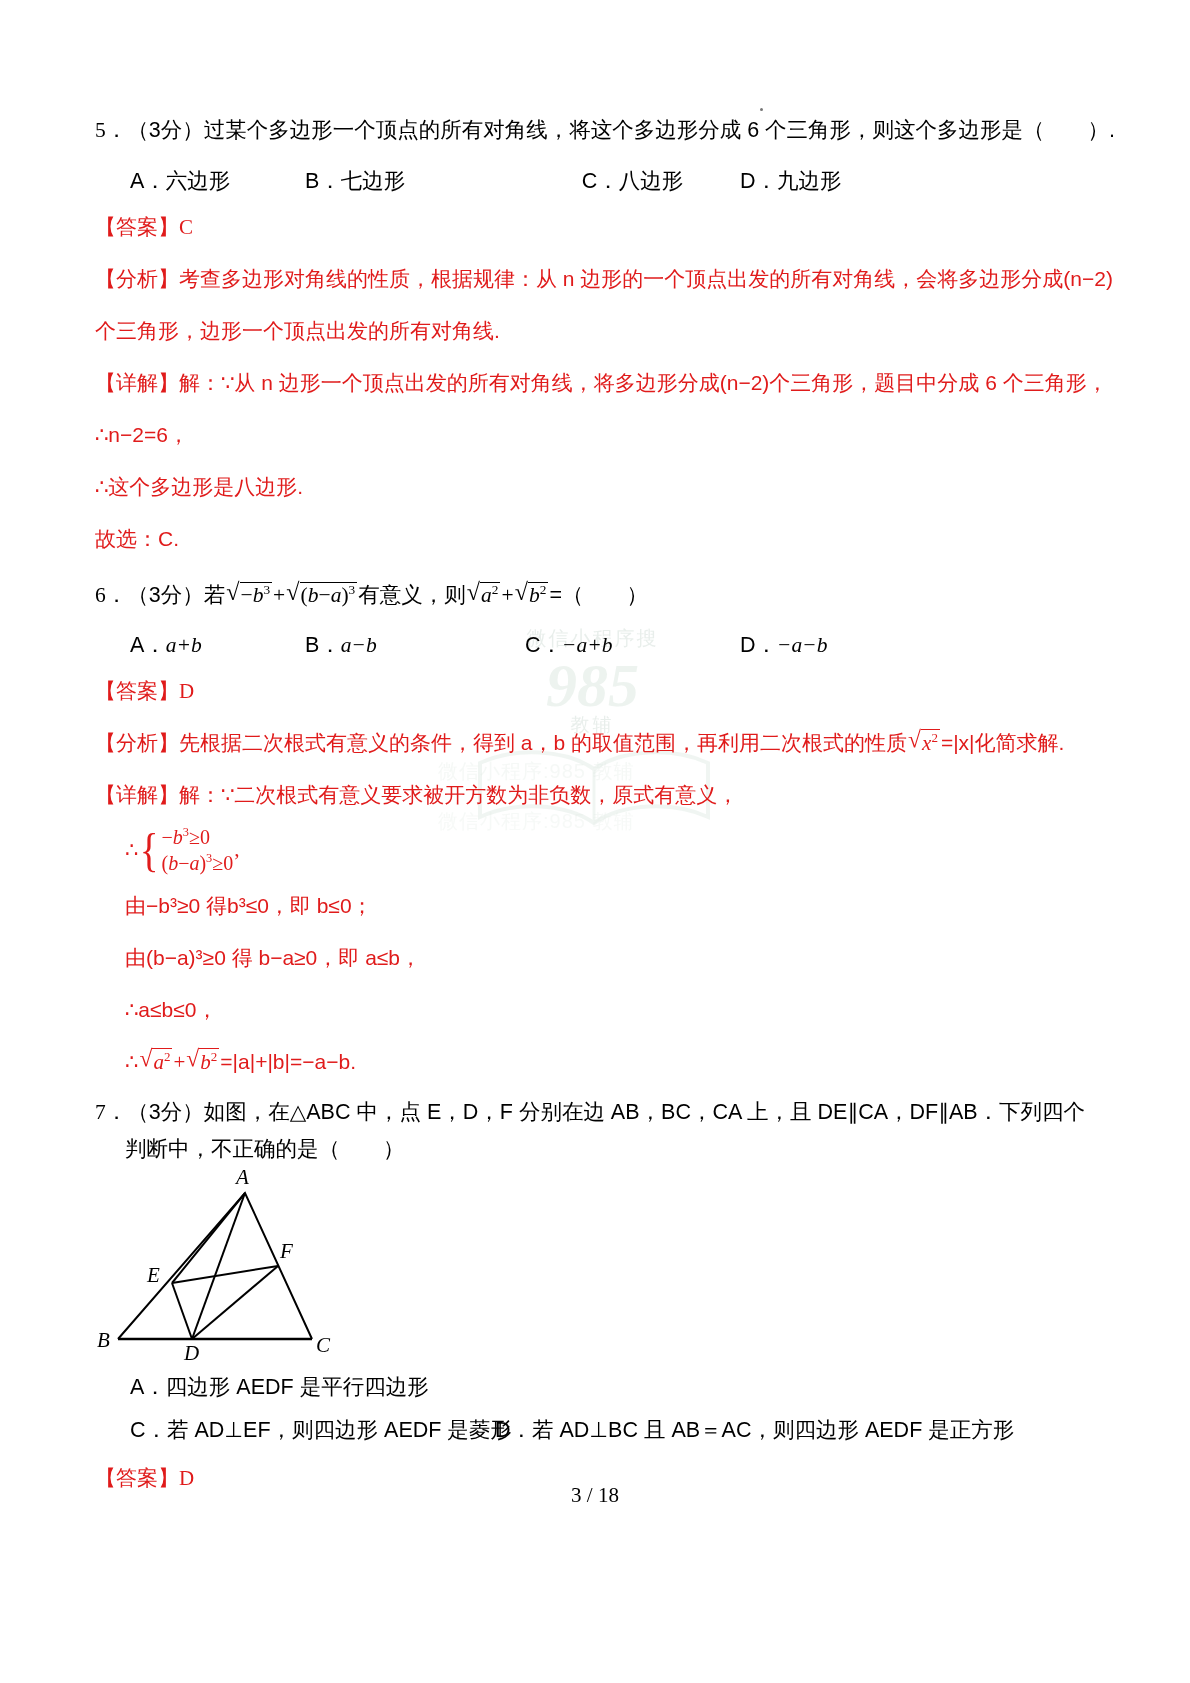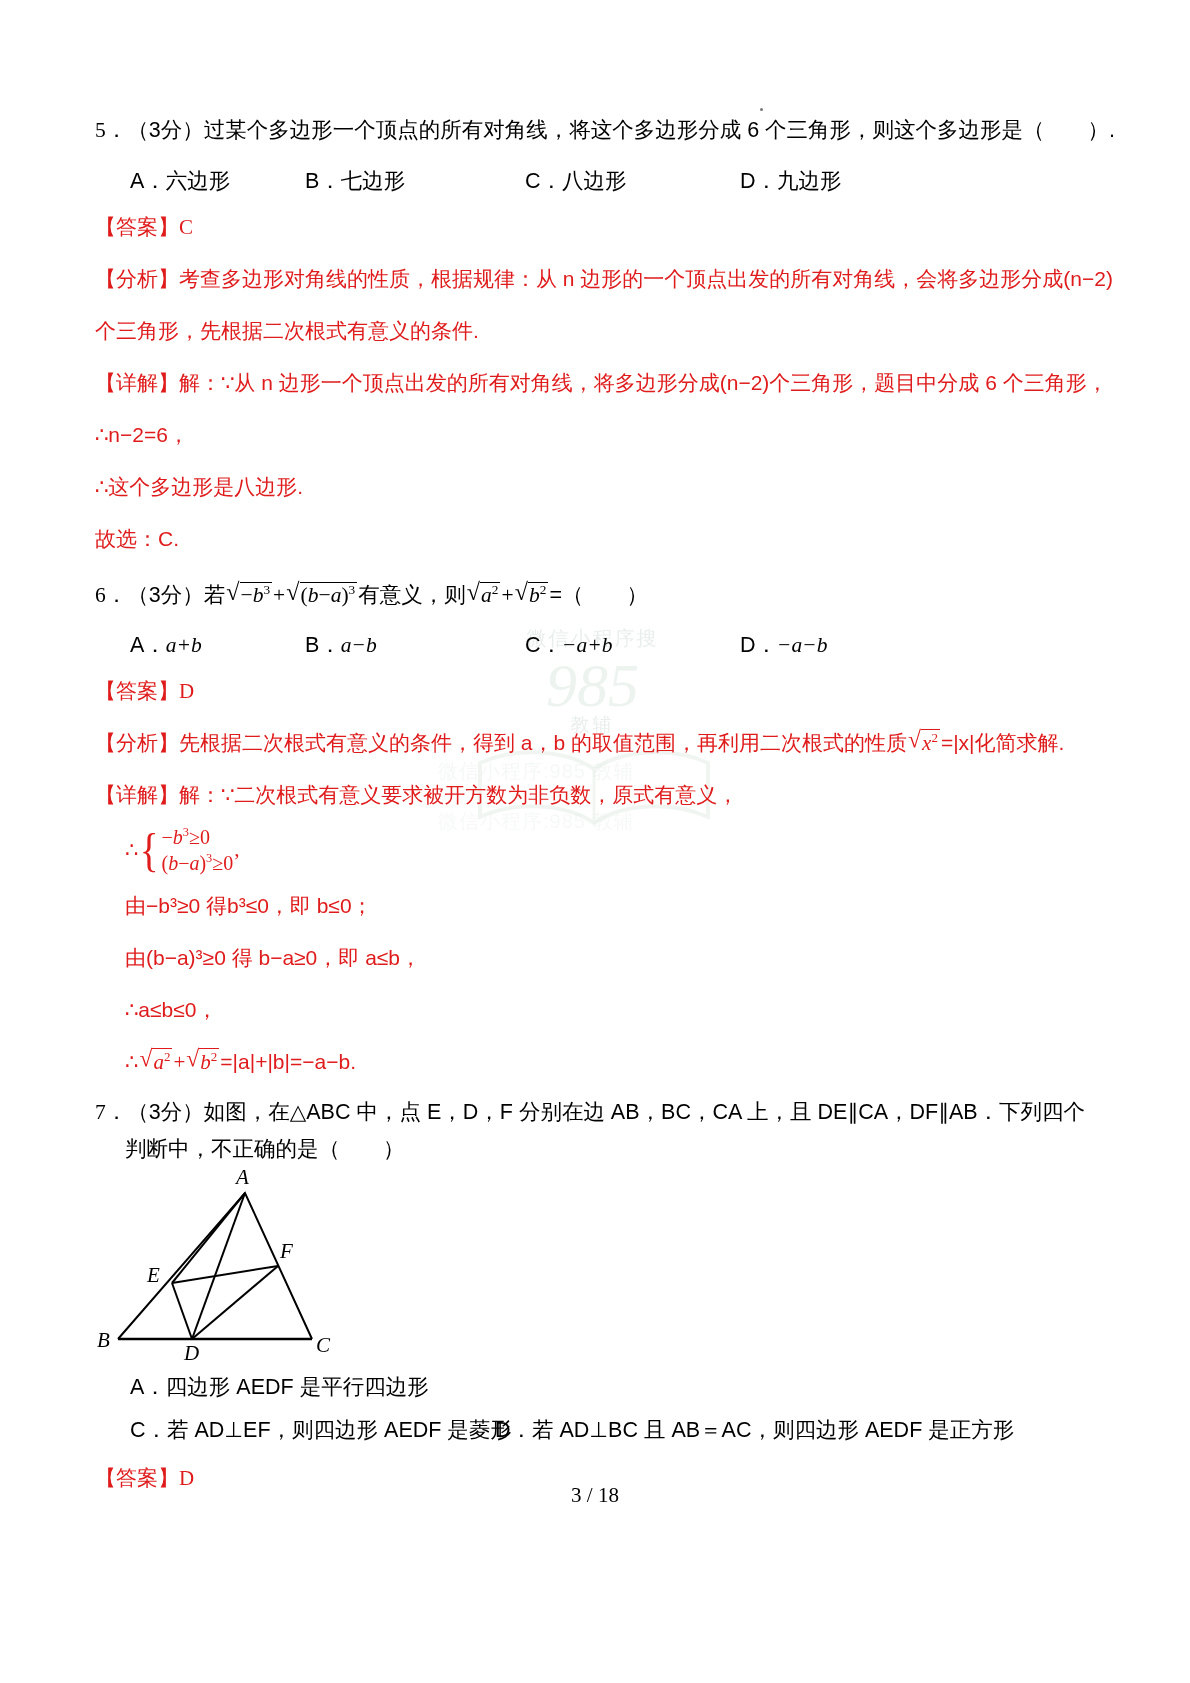--- a/index.html
+++ b/index.html
@@ -149,21 +149,21 @@
   }
   .wm-top {
     font-family: "Liberation Sans", sans-serif;
     font-size: 20px;
     letter-spacing: 2px;
     color: #b6c9bf;
   }
   .wm-985 {
     font-family: "Liberation Serif", serif;
     font-size: 62px;
-    font-weight: normal;
+    font-weight: bold;
     font-style: italic;
     color: #c5d8cc;
     line-height: 1.0;
     margin-top: 2px;
   }
   .wm-sub {
     font-family: "Liberation Sans", sans-serif;
     font-size: 19px;
     letter-spacing: 3px;
     color: #b6c9bf;
@@ -240,33 +240,33 @@
   <div class="content">
 
     <div>
       <div class="line q-line" style="padding-top:0;">
         <span>5</span><span>．</span><span class="cn">（3分）</span><span class="cn">过某个多边形一个顶点的所有对角线，将这个多边形分成 6 个三角形，则这个多边形是（　　）.</span>
       </div>
 
       <div class="opts">
         <span class="opt" style="width:175px;"><span class="cn">A．</span><span class="cn">六边形</span></span>
         <span class="opt" style="width:220px;"><span class="cn">B．</span><span class="cn">七边形</span></span>
-        <span class="opt" style="width:215px;"><span class="cn">C．</span><span class="cn">八边形</span></span>
+        <span class="opt" style="width:215px;text-align:center;"><span class="cn">C．</span><span class="cn">八边形</span></span>
         <span class="opt"><span class="cn">D．</span><span class="cn">九边形</span></span>
       </div>
 
       <div class="redline">
         <span class="cn">【答案】</span><span>C</span>
       </div>
 
       <div class="redline">
         <span class="cn">【分析】</span><span class="cn">考查多边形对角线的性质，根据规律：从 n 边形的一个顶点出发的所有对角线，会将多边形分成(n−2)</span>
       </div>
       <div class="redline">
-        <span class="cn">个三角形，先根据二次根式有意义的条件.</span>
+        <span class="cn">个三角形，边形一个顶点出发的所有对角线.</span>
       </div>
 
       <div class="redline">
         <span class="cn">【详解】</span><span class="cn">解：∵从 n 边形一个顶点出发的所有对角线，将多边形分成(n−2)个三角形，题目中分成 6 个三角形，</span>
       </div>
       <div class="redline">
         <span class="cn">∴n−2=6，</span>
       </div>
       <div class="redline">
         <span class="cn">∴这个多边形是八边形.</span>

